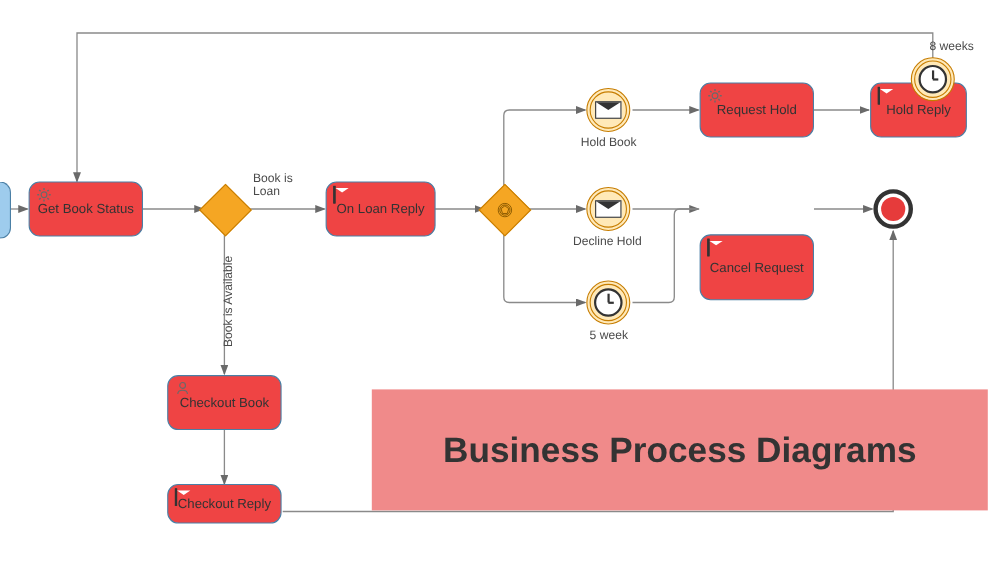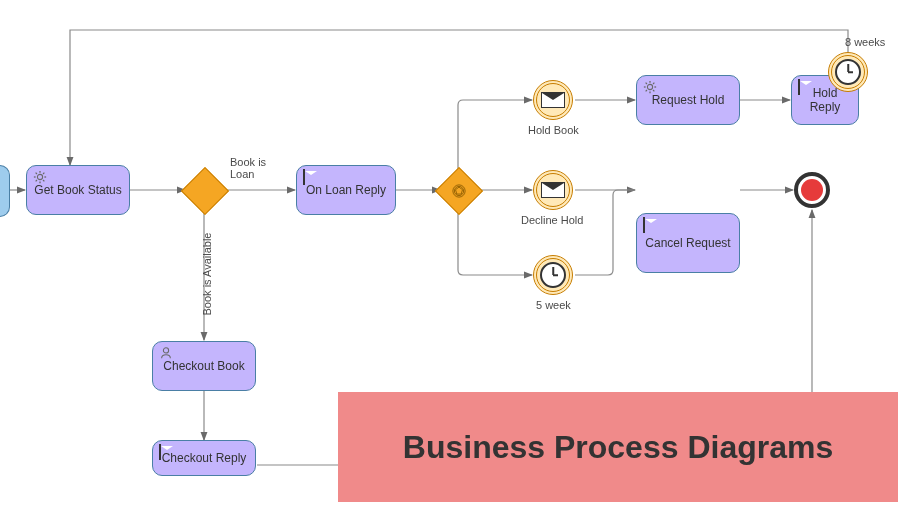--- a/index.html
+++ b/index.html
@@ -12,21 +12,21 @@
     position: relative;
     overflow: hidden;
   }
   .canvas {
     position: relative;
     width: 907px;
     height: 515px;
   }
   .task {
     position: absolute;
-    background: #c4b5fd;
+    background: #ef4444;
     border: 1px solid #4a7fa5;
     border-radius: 10px;
     display: flex;
     align-items: center;
     justify-content: center;
     font-size: 12px;
     color: #333;
     text-align: center;
     padding: 4px 6px;
     box-sizing: border-box;
@@ -292,21 +292,21 @@
             <line x1="3" y1="3" x2="4.5" y2="4.5"></line>
             <line x1="11.5" y1="11.5" x2="13" y2="13"></line>
             <line x1="3" y1="13" x2="4.5" y2="11.5"></line>
             <line x1="11.5" y1="4.5" x2="13" y2="3"></line>
           </g>
         </svg>
     </span>
     <span>Request Hold</span>
   </div>
 
-  <div class="task" style="left:791px; top:75px; width:68px; height:50px;">
+  <div class="task" style="left:791px; top:75px; width:88px; height:50px;">
     <span class="icon"><span class="envelope-small"></span></span>
     <span>Hold Reply</span>
   </div>
 
   <div class="event event-intermediate" style="left:828px; top:52px;">
     <span class="clock"></span>
   </div>
   <div class="label" style="left:845px; top:36px;">8 weeks</div>
 
   <div class="task" style="left:636px; top:165px; width:104px; height:60px;margin-top:48px;">
@@ -326,17 +326,17 @@
         </svg>
     </span>
     <span>Checkout Book</span>
   </div>
 
   <div class="task" style="left:152px; top:440px; width:104px; height:36px;">
     <span class="icon"><span class="envelope-small"></span></span>
     <span>Checkout Reply</span>
   </div>
 
-  <div class="banner" style="left:338px; top:392px; width:560px; height:110px;">
+  <div class="banner" style="left:338px; top:354px; width:560px; height:110px;">
     <span>Business Process Diagrams</span>
   </div>
 
 </div>
 
 </body></html>

